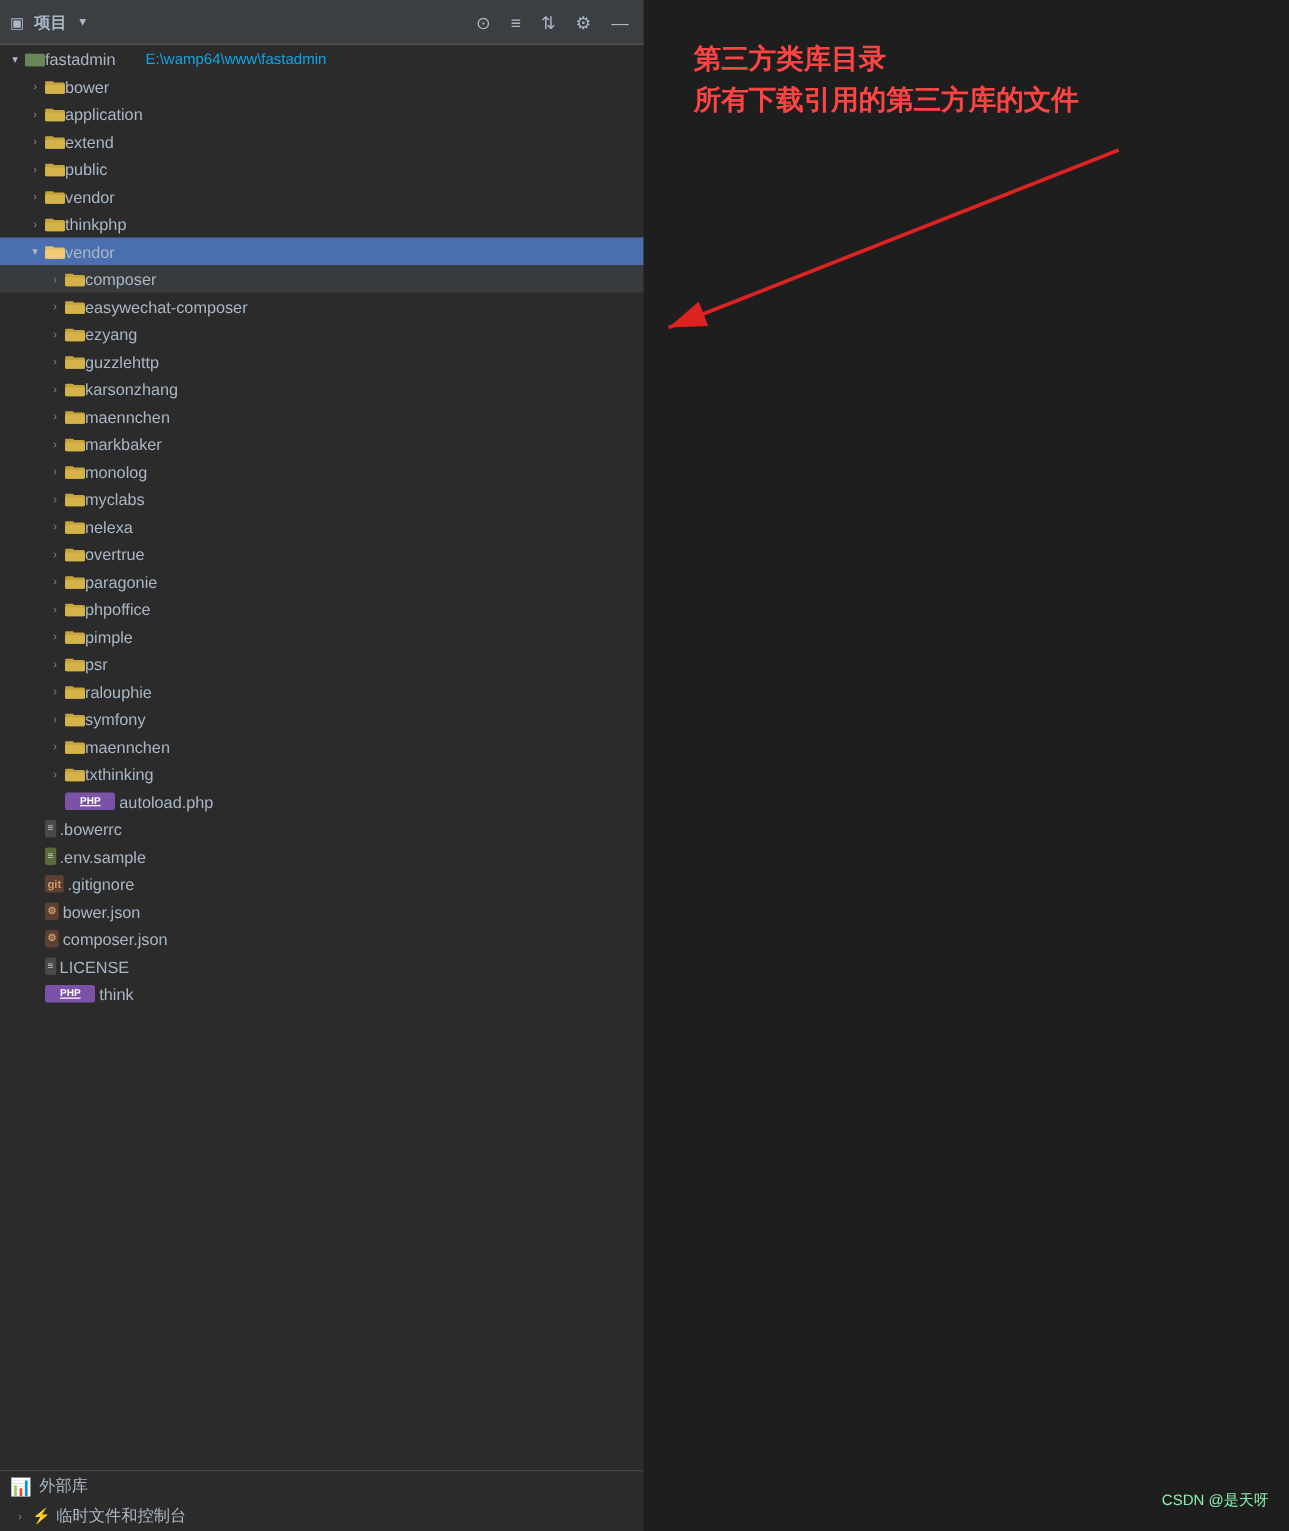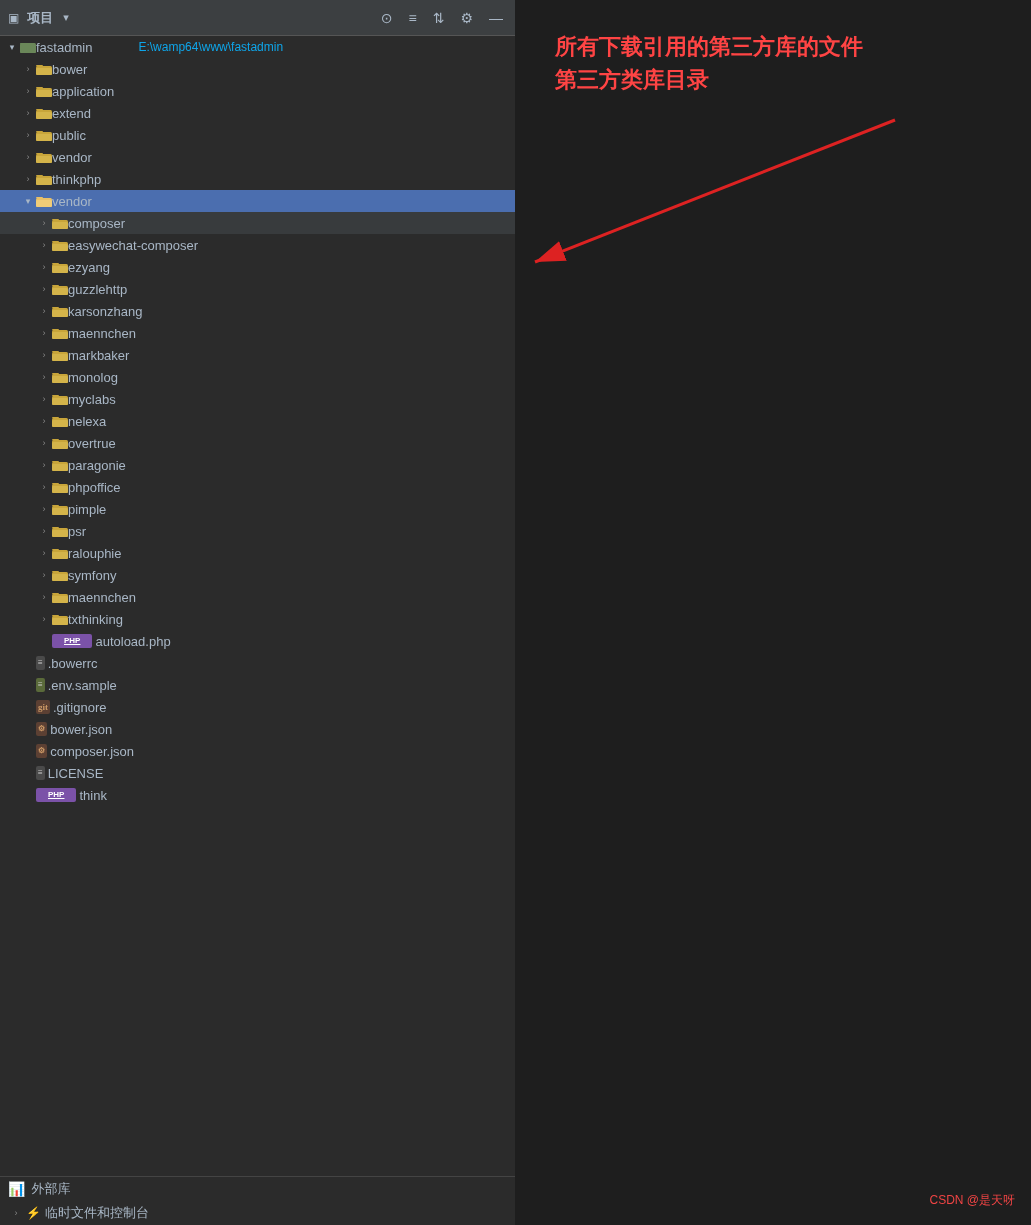--- a/index.html
+++ b/index.html
@@ -160,21 +160,21 @@
       width: 100%;
       height: 100%;
       pointer-events: none;
     }
 
     
     .watermark {
       position: absolute;
       bottom: 16px;
       right: 16px;
-      color: #ef4444;
+      color: #86efac;
       font-size: 12px;
     }
 
     
     .php-badge {
       background: #7b52a8;
       color: white;
       font-size: 8px;
       padding: 1px 12px;
       border-radius: 2px;
@@ -208,21 +208,20 @@
 
     .git-badge {
       background: #3d7a3d;
       color: white;
       font-size: 8px;
       padding: 1px 2px;
       border-radius: 2px;
       font-weight: bold;
       margin-right: 3px;
       line-height: 12px;
-      font-family: Liberation Serif, serif;
     }
   </style>
 </head>
 <body>
 
 <div class="file-tree-panel">
 
   <div class="toolbar">
     <span style="color:#a9b7c6; font-size:12px;">▣</span>
     <span class="toolbar-title">项目</span>
@@ -237,21 +236,21 @@
 
   <div class="tree-content">
 
     <div class="tree-item indent-0">
       <span class="expand-arrow open">▾</span>
       <svg class="folder-svg" viewBox="0 0 16 14" fill="none">
         <rect x="0" y="3" width="7" height="1.5" fill="#6a8759" rx="1"></rect>
         <rect x="0" y="3" width="16" height="10" fill="#6a8759" rx="1.5"></rect>
         <rect x="0" y="5" width="16" height="8" fill="#6a8759" rx="1.5"></rect>
       </svg>
-      <span style="color:#a9b7c6; font-size:13px; margin-right:22px;">fastadmin</span>
+      <span style="color:#a9b7c6; font-size:13px; margin-right:0;">fastadmin</span>
       <span style="color:#0ea5e9; font-size:12px;margin-left:24px;">E:\wamp64\www\fastadmin</span>
     </div>
 
     <div class="tree-item indent-1">
       <span class="expand-arrow">›</span>
       <svg class="folder-svg" viewBox="0 0 16 14">
         <rect x="0" y="3" width="7" height="1.5" fill="#c8a53a" rx="1"></rect>
         <rect x="0" y="4" width="16" height="9" fill="#c8a53a" rx="1.5"></rect>
         <rect x="0" y="6" width="16" height="7" fill="#d4b44a" rx="1.5"></rect>
       </svg>
@@ -567,22 +566,22 @@
     <div class="bottom-item">
       <span class="expand-arrow">›</span>
       <span style="color:#e8b030; font-size:12px; margin-right:4px; margin-left:2px;">⚡</span>
       <span>临时文件和控制台</span>
     </div>
   </div>
 </div>
 
 <div class="right-panel">
   <div class="annotation-text">
+    <div>第三方类库目录</div>
     <div>所有下载引用的第三方库的文件</div>
-    <div>第三方类库目录</div>
   </div>
 
   <svg class="arrow-container" viewBox="0 0 516 1225" xmlns="http://www.w3.org/2000/svg">
     <defs>
       <marker id="arrowhead" markerWidth="10" markerHeight="7" refX="10" refY="3.5" orient="auto">
         <polygon points="0 0, 10 3.5, 0 7" fill="#dd2222"></polygon>
       </marker>
     </defs>
 
     <line x1="380" y1="120" x2="20" y2="262" stroke="#dd2222" stroke-width="3" marker-end="url(#arrowhead)"></line>

